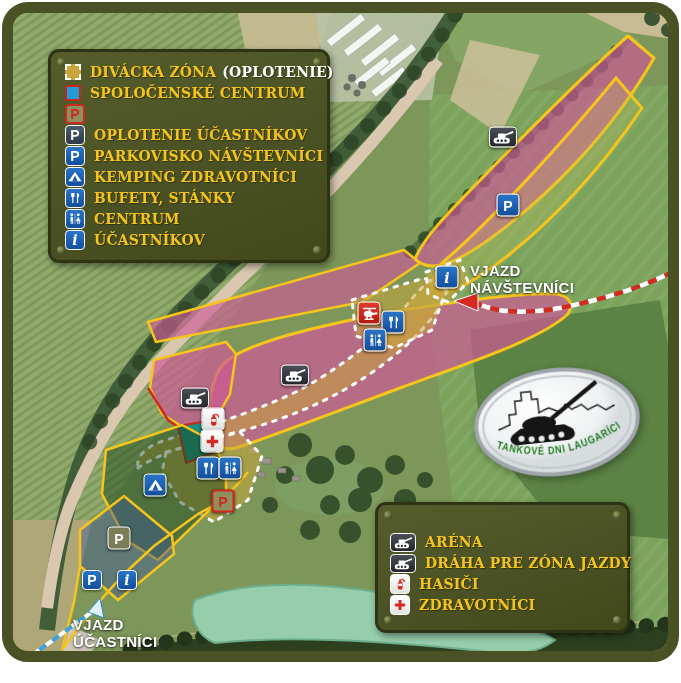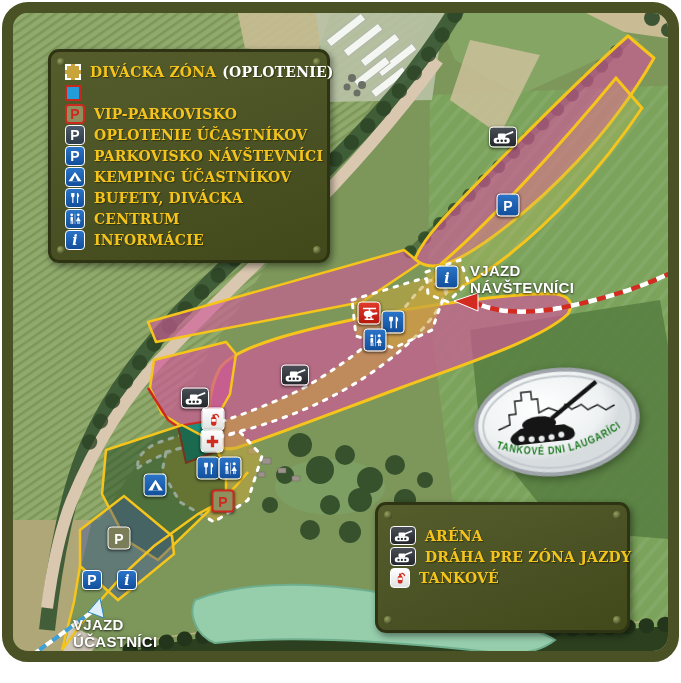--- a/index.html
+++ b/index.html
@@ -8,21 +8,21 @@
   .frame{position:absolute;left:2px;top:2px;width:677px;height:660px;box-sizing:border-box;
          border:11px solid #4a5124;border-radius:26px;overflow:hidden;background:#7d975b;
          box-shadow:0 0 0 2px #39401a inset;}
   .map{position:absolute;left:-13px;top:-13px;width:681px;height:683px;}
   .map svg.bg{position:absolute;left:0;top:0;}
 
   
   .legend{position:absolute;box-sizing:border-box;border-radius:11px;
           background:linear-gradient(160deg,#565d2c 0%,#4a5124 55%,#414819 100%);
           border:3px solid #2e3413;box-shadow:2px 3px 7px rgba(0,0,0,.45);}
-  .legend .inner{position:absolute;inset:0;display:flex;flex-direction:column;justify-content:flex-start;}
+  .legend .inner{position:absolute;inset:0;display:flex;flex-direction:column;justify-content:center;}
   .lg1{left:48px;top:49px;width:282px;height:214px;}
   .lg1 .inner{padding:10px 10px 10px 14px;}
   .lg2{left:375px;top:502px;width:255px;height:131px;}
   .lg2 .inner{padding:20px 8px 8px 12px;}
   .lrow{display:flex;align-items:center;gap:9px;height:21px;}
   .llab{font-family:"DejaVu Serif","Liberation Serif",serif;font-weight:bold;font-size:14px;
         color:#f4c41d;letter-spacing:.2px;white-space:nowrap;text-shadow:1px 1px 1px rgba(30,30,0,.55);}
   .llab .wh{color:#ffffff;margin-left:6px;}
   .rv{position:absolute;width:8px;height:8px;border-radius:50%;
       background:radial-gradient(circle at 35% 35%,#9aa25e,#5b6436 55%,#23290e);}
@@ -367,59 +367,59 @@
           <div class="lrow">
             <span class="ic">
                 <span class="sw1"></span>
               </span>
             <span class="llab"><span>DIVÁCKA ZÓNA</span><span class="wh">(OPLOTENIE)</span></span>
           </div>
           <div class="lrow">
             <span class="ic">
                 <span class="sw2"></span>
               </span>
+            <span class="llab">SPOLOČENSKÉ CENTRUM</span>
           </div>
           <div class="lrow">
             <span class="ic sq vipbg">
                 <span class="ptxt red">P</span>
               </span>
-            <span class="llab">VIP-PARKOVISKO</span>
           </div>
           <div class="lrow">
             <span class="ic sq slate">
                 <span class="ptxt">P</span>
               </span>
             <span class="llab">OPLOTENIE ÚČASTNÍKOV</span>
           </div>
           <div class="lrow">
             <span class="ic sq blue">
                 <span class="ptxt">P</span>
               </span>
             <span class="llab">PARKOVISKO NÁVŠTEVNÍCI</span>
           </div>
           <div class="lrow">
             <span class="ic sq blue">
               <svg width="16" height="16" viewBox="0 0 22 22">
                   <path d="M11 4 L20 17 H2 Z" fill="#fff"></path>
                   <path d="M11 9 L14.8 17 H7.2 Z" fill="#1b5ca8"></path>
                 </svg>
             </span>
-            <span class="llab">KEMPING ÚČASTNÍKOV</span>
+            <span class="llab">KEMPING ZDRAVOTNÍCI</span>
           </div>
           <div class="lrow">
             <span class="ic sq blue">
               <svg width="16" height="16" viewBox="0 0 22 22">
                   <g stroke="#fff" stroke-width="1.6" fill="none">
                     <path d="M6.5 4 V9 M9.5 4 V9 M8 4 V18 M6.5 9 H9.5"></path>
                     <path d="M14.5 4 V18"></path>
                   </g>
                   <path d="M14.5 4 C17.5 6 17.5 9 14.5 11 Z" fill="#fff"></path>
                 </svg>
             </span>
-            <span class="llab">BUFETY, DIVÁCKA</span>
+            <span class="llab">BUFETY, STÁNKY</span>
           </div>
           <div class="lrow">
             <span class="ic sq blue">
               <svg width="16" height="16" viewBox="0 0 22 22">
                   <g fill="#fff">
                     <circle cx="6.5" cy="5.2" r="1.9"></circle>
                     <rect x="4.8" y="7.8" width="3.4" height="6" rx="1"></rect>
                     <rect x="5" y="13.5" width="1.3" height="4.3"></rect>
                     <rect x="7.2" y="13.5" width="1.3" height="4.3"></rect>
                     <circle cx="15.5" cy="5.2" r="1.9"></circle>
@@ -429,21 +429,21 @@
                   </g>
                   <line x1="11" y1="4" x2="11" y2="18" stroke="rgba(255,255,255,.75)" stroke-width=".9"></line>
                 </svg>
             </span>
             <span class="llab">CENTRUM</span>
           </div>
           <div class="lrow">
             <span class="ic sq blue">
                 <span class="itxt">i</span>
               </span>
-            <span class="llab">INFORMÁCIE</span>
+            <span class="llab">ÚČASTNÍKOV</span>
           </div>
         </div>
       </div>
 
       <div class="legend lg2">
         <span class="rv tl"></span>
         <span class="rv tr"></span>
         <span class="rv bl"></span>
         <span class="rv br"></span>
         <div class="inner">
@@ -479,20 +479,28 @@
           </div>
           <div class="lrow">
             <span class="ic sq whitebg">
               <svg width="16" height="16" viewBox="0 0 22 22">
                   <rect x="8" y="8" width="6.5" height="10.5" rx="2.2" fill="#d22b1f"></rect>
                   <rect x="9.8" y="4.8" width="3" height="3.4" fill="#d22b1f"></rect>
                   <path d="M12.8 5 C15.5 4 17 6 17.3 8.5" stroke="#d22b1f" stroke-width="1.6" fill="none"></path>
                   <rect x="8.6" y="10.5" width="5.2" height="3.2" fill="#fff"></rect>
                 </svg>
             </span>
-            <span class="llab">TANKOVÉ</span>
+            <span class="llab">HASIČI</span>
+          </div>
+          <div class="lrow">
+            <span class="ic sq whitebg">
+              <svg width="16" height="16" viewBox="0 0 22 22">
+                  <path d="M9 4 h4 v5 h5 v4 h-5 v5 h-4 v-5 H4 v-4 h5 Z" fill="#d22b1f"></path>
+                </svg>
+            </span>
+            <span class="llab">ZDRAVOTNÍCI</span>
           </div>
         </div>
       </div>
 
     </div>
   </div>
 </div>
 
 </body></html>

